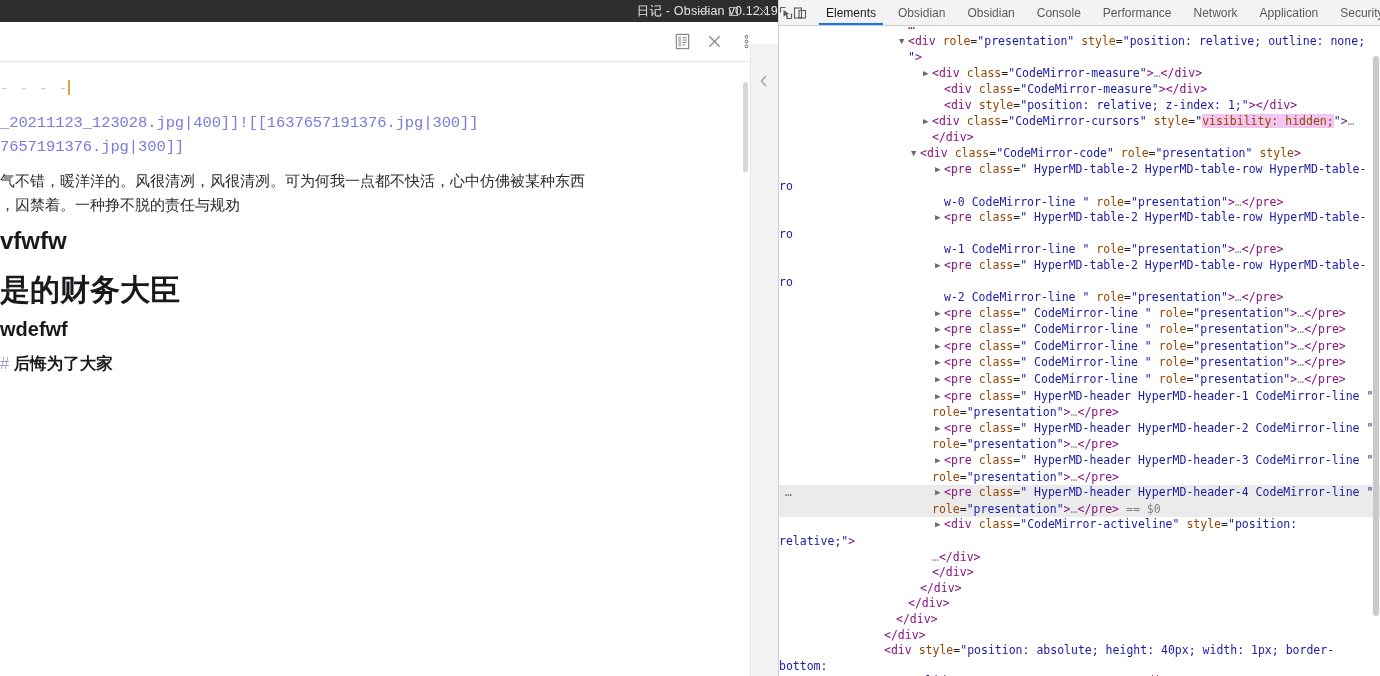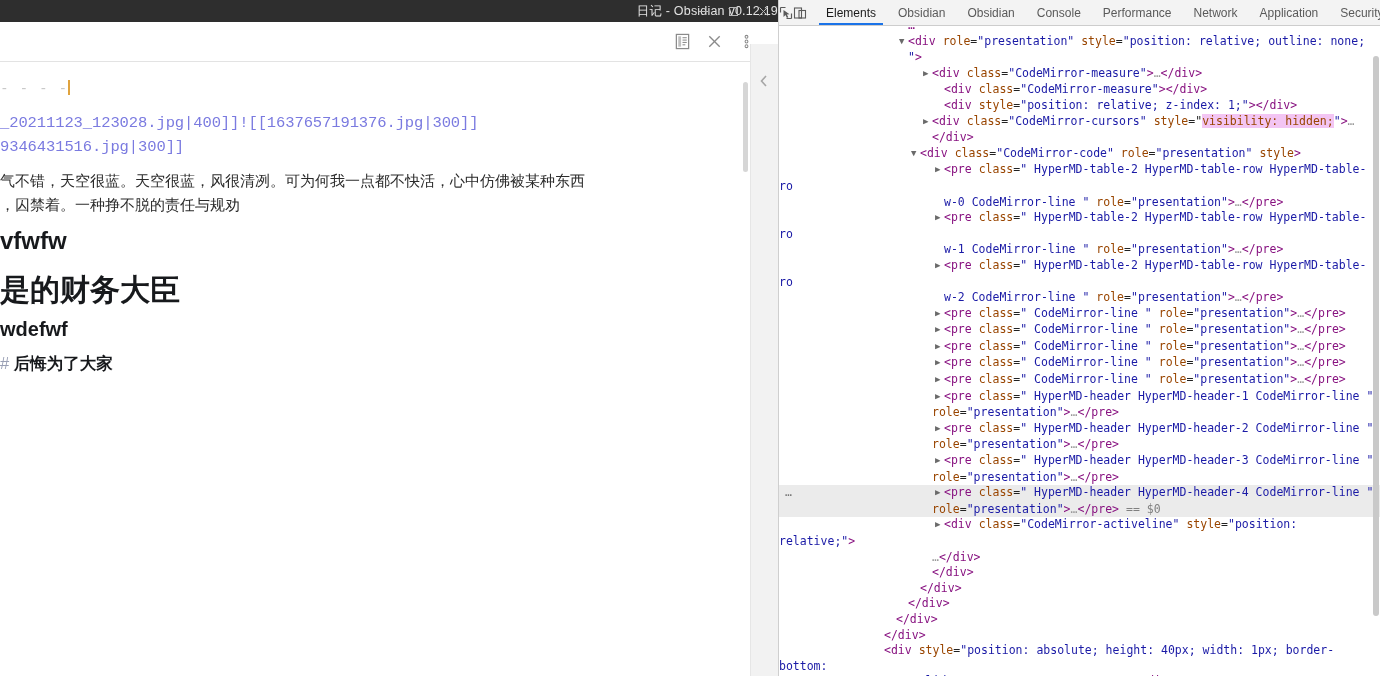--- a/index.html
+++ b/index.html
@@ -162,23 +162,23 @@
               <circle cx="9" cy="9" r="1.5" fill="none" stroke="currentColor" stroke-width="1.1"></circle>
               <circle cx="9" cy="14" r="1.5" fill="none" stroke="currentColor" stroke-width="1.1"></circle>
             </svg>
           </div>
         </div>
 
         <div class="note" id="note-content">
             <div class="ln" style="margin-top: 8px;"><span class="hr-line">- - - -</span><span class="cursorbar"></span></div>
             <div class="ln" style="height: 10px;"></div>
             <div class="ln img-line">_20211123_123028.jpg|400]]![[1637657191376.jpg|300]]</div>
-            <div class="ln img-line">9346431516.jpg|300]]</div>
+            <div class="ln img-line">7657191376.jpg|300]]</div>
             <div class="ln" style="height: 10px;"></div>
-            <div class="ln para">气不错，天空很蓝。天空很蓝，风很清冽。可为何我一点都不快活，心中仿佛被某种东西</div>
+            <div class="ln para">气不错，暖洋洋的。风很清冽，风很清冽。可为何我一点都不快活，心中仿佛被某种东西</div>
             <div class="ln para">，囚禁着。一种挣不脱的责任与规劝</div>
             <div class="ln h2" style="margin-top: 8px;">vfwfw</div>
             <div class="ln h1" style="margin-top: 14px;">是的财务大臣</div>
             <div class="ln h3" style="margin-top: 8px;">wdefwf</div>
             <div class="ln h4" style="margin-top: 10px;"><span class="h4mark"># </span><span>后悔为了大家</span></div>
           </div>
 
       </div>
 
       <div class="rightstrip"></div>

